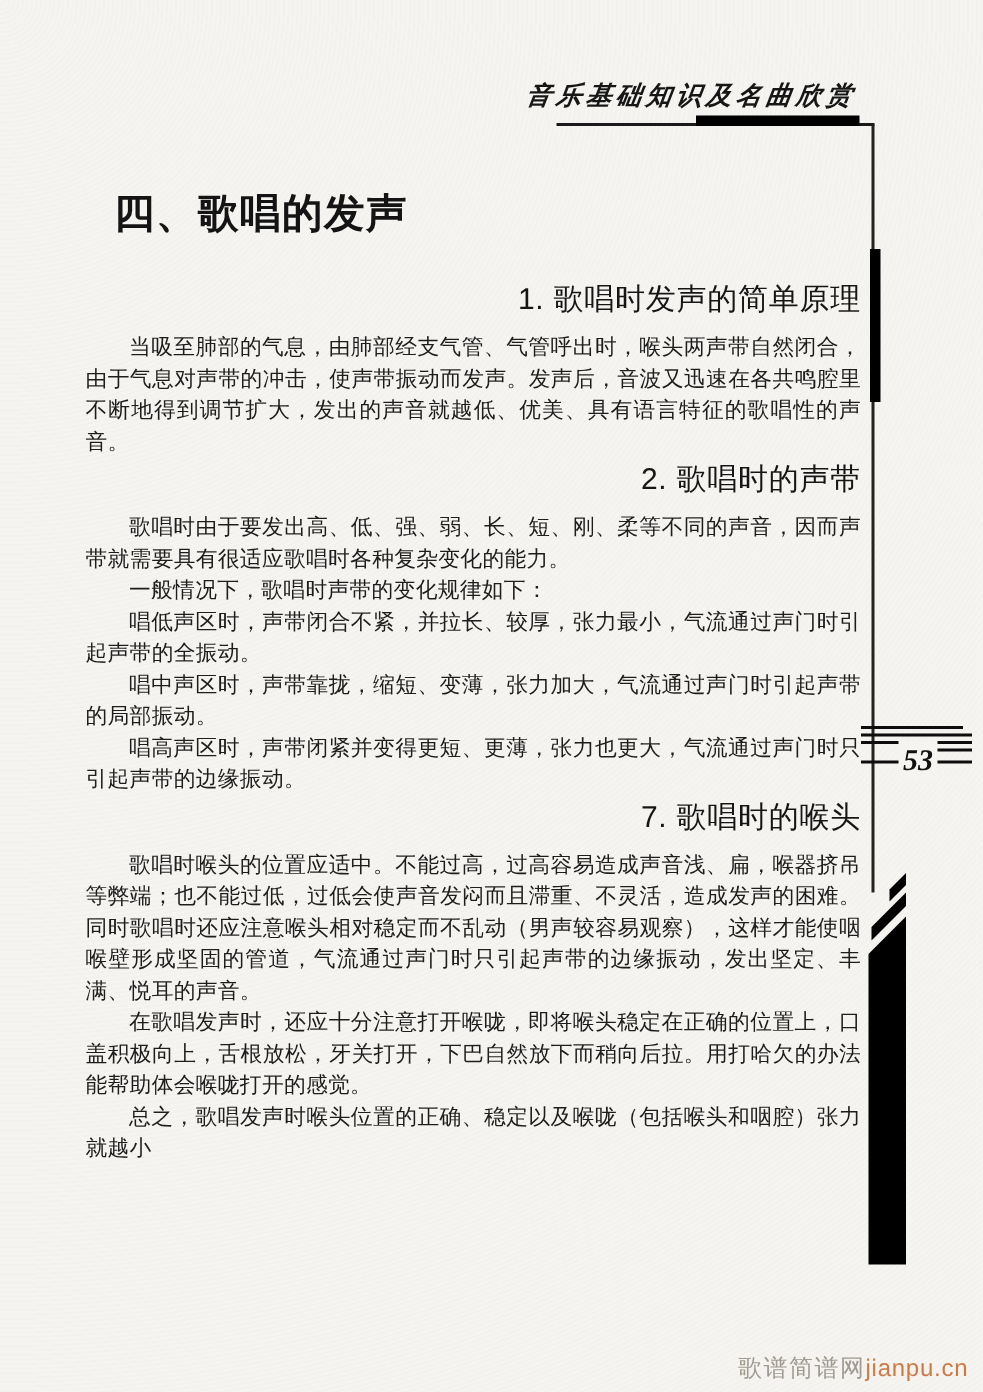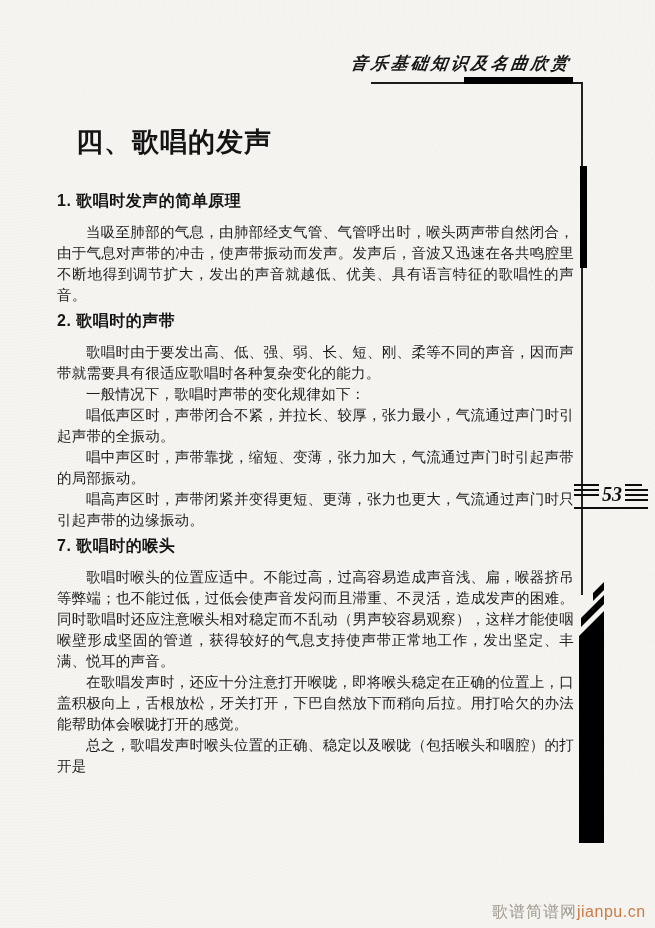--- a/index.html
+++ b/index.html
@@ -33,40 +33,40 @@
     font-size:27px;font-weight:700;color:#141414;letter-spacing:1px;
   }
 
   
   .content{
     position:absolute;left:57px;top:190px;width:517px;
     color:#1d1d1d;
     font-size:14.5px;line-height:21px;
   }
   .sec-heading{
-    font-size:16px;font-weight:700;margin:4px 0 11px 0;line-height:21px;
-    letter-spacing:0.5px;color:#161616;
+    font-size:20px;font-weight:400;margin:4px 0 11px 0;line-height:21px;
+    letter-spacing:0.5px;color:#161616;text-align:right;
   }
   .sec-heading:first-child{margin-top:0;}
   .content p{
     margin:0;text-indent:2em;
     text-align:justify;text-justify:inter-character;
     letter-spacing:0.2px;
   }
 
   
   .page-badge{position:absolute;left:572px;top:480px;width:76px;height:32px;}
   .page-badge .bl{position:absolute;height:2px;background:#0d0d0d;}
   .bl1{top:4px;left:2px;right:6px;}
   .bl2{top:9px;left:2px;right:0;}
   .bl3{top:14px;left:2px;right:0;}
   .bl4{top:19px;left:50%;right:0;}
   .bl5{top:27px;left:2px;right:0;}
   .page-badge .num{
-    position:absolute;left:27px;top:1px;
+    position:absolute;left:27px;top:14px;
     font-family:"Liberation Serif","DejaVu Serif",serif;
     font-style:italic;font-weight:700;font-size:20px;color:#111;
     background:#f5f4f1;padding:0 3px;line-height:26px;text-align:right;
   }
 
   
   .corner-deco{position:absolute;left:576px;top:581px;}
 
   
   .watermark{position:absolute;left:492px;top:902px;font-size:16px;white-space:nowrap;letter-spacing:1px;}
@@ -91,23 +91,23 @@
     <p>当吸至肺部的气息，由肺部经支气管、气管呼出时，喉头两声带自然闭合，由于气息对声带的冲击，使声带振动而发声。发声后，音波又迅速在各共鸣腔里不断地得到调节扩大，发出的声音就越低、优美、具有语言特征的歌唱性的声音。</p>
 
     <div class="sec-heading">2. 歌唱时的声带</div>
     <p>歌唱时由于要发出高、低、强、弱、长、短、刚、柔等不同的声音，因而声带就需要具有很适应歌唱时各种复杂变化的能力。</p>
     <p>一般情况下，歌唱时声带的变化规律如下：</p>
     <p>唱低声区时，声带闭合不紧，并拉长、较厚，张力最小，气流通过声门时引起声带的全振动。</p>
     <p>唱中声区时，声带靠拢，缩短、变薄，张力加大，气流通过声门时引起声带的局部振动。</p>
     <p>唱高声区时，声带闭紧并变得更短、更薄，张力也更大，气流通过声门时只引起声带的边缘振动。</p>
 
     <div class="sec-heading">7. 歌唱时的喉头</div>
-    <p>歌唱时喉头的位置应适中。不能过高，过高容易造成声音浅、扁，喉器挤吊等弊端；也不能过低，过低会使声音发闷而且滞重、不灵活，造成发声的困难。同时歌唱时还应注意喉头相对稳定而不乱动（男声较容易观察），这样才能使咽喉壁形成坚固的管道，获得较好的气息支持使声带正常地工作，发出坚定、丰满、悦耳的声音。</p>
+    <p>歌唱时喉头的位置应适中。不能过高，过高容易造成声音浅、扁，喉器挤吊等弊端；也不能过低，过低会使声音发闷而且滞重、不灵活，造成发声的困难。同时歌唱时还应注意喉头相对稳定而不乱动（男声较容易观察），这样才能使咽喉壁形成坚固的管道，气流通过声门时只引起声带的边缘振动，发出坚定、丰满、悦耳的声音。</p>
     <p>在歌唱发声时，还应十分注意打开喉咙，即将喉头稳定在正确的位置上，口盖积极向上，舌根放松，牙关打开，下巴自然放下而稍向后拉。用打哈欠的办法能帮助体会喉咙打开的感觉。</p>
-    <p>总之，歌唱发声时喉头位置的正确、稳定以及喉咙（包括喉头和咽腔）的打开是</p>
+    <p>总之，歌唱发声时喉头位置的正确、稳定以及喉咙（包括喉头和咽腔）张力就越小</p>
   </div>
 
   <div class="page-badge">
     <div class="bl bl1"></div>
     <div class="bl bl2"></div>
     <div class="bl bl3"></div>
     <div class="bl bl4"></div>
     <div class="bl bl5"></div>
     <div class="num">53</div>
   </div>

